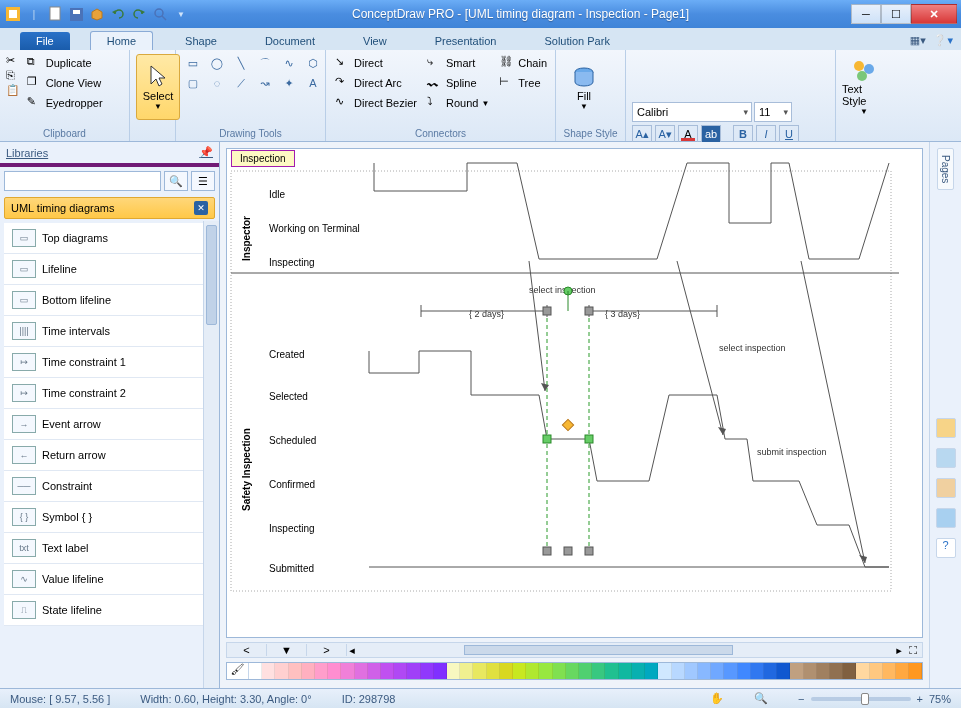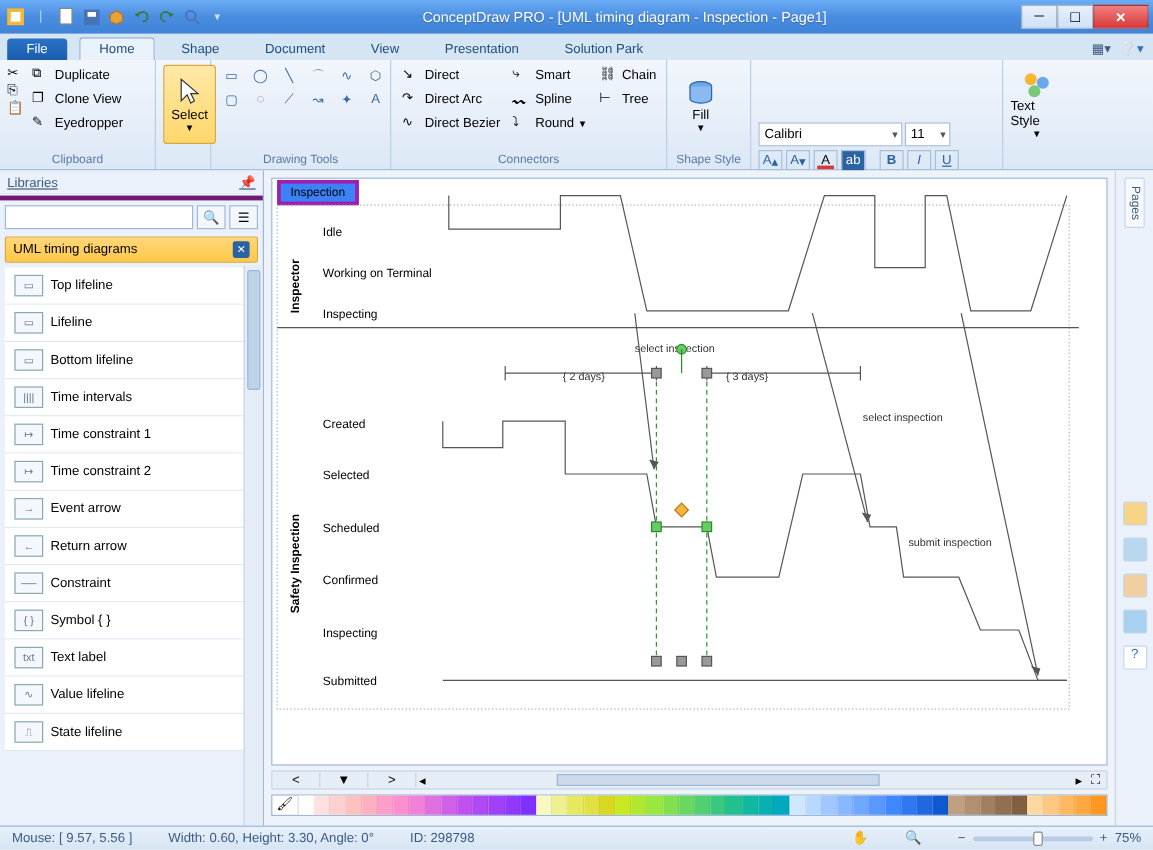--- a/index.html
+++ b/index.html
@@ -4,21 +4,21 @@
 <style>
 * { margin:0; padding:0; box-sizing:border-box; font-family:"Segoe UI",Tahoma,sans-serif; font-size:11px; }
 body { width:961px; height:708px; background:#d6e5f3; overflow:hidden; position:relative; }
 .titlebar { height:28px; background:linear-gradient(#6badf6,#4a8de0 50%,#3f84d8); display:flex; align-items:center; padding:0 4px; }
 .qat { display:flex; gap:3px; align-items:center; }
 .qat-btn { width:18px; height:18px; display:flex; align-items:center; justify-content:center; cursor:pointer; }
 .title-text { flex:1; text-align:center; color:#fff; text-shadow:0 1px 1px rgba(0,0,0,.3); font-size:12px; }
 .winbtns { display:flex; gap:0; }
 .winbtn { width:30px; height:20px; border:1px solid rgba(0,0,0,.2); display:flex; align-items:center; justify-content:center; background:linear-gradient(#e8f0fb,#cde1f8); }
 .winbtn.close { background:linear-gradient(#f08080,#d83838); width:46px; color:#fff; font-weight:bold; }
-.tabs { height:22px; display:flex; align-items:flex-end; padding-left:6px; gap:6px; background:transparent; }
+.tabs { height:22px; display:flex; align-items:flex-end; padding-left:20px; gap:16px; background:transparent; }
 .tab { padding:3px 16px; color:#1f4e79; cursor:pointer; border-radius:3px 3px 0 0; }
 .tab.file { background:linear-gradient(#2a72c8,#1a5cab); color:#fff; margin-right:4px; }
 .tab.active { background:#eaf2fb; border:1px solid #8aabd6; border-bottom:none; }
 .ribbon { height:92px; background:linear-gradient(#f2f6fc,#dce8f6); border-bottom:1px solid #9db8d9; display:flex; }
 .rgroup { border-right:1px solid #b9cee7; padding:4px 6px 2px; display:flex; flex-direction:column; justify-content:space-between; }
 .rgroup-title { text-align:center; color:#5a7aa3; font-size:10px; }
 .rbody { display:flex; gap:4px; }
 .vstack { display:flex; flex-direction:column; gap:2px; }
 .rbtn { display:flex; align-items:center; gap:3px; padding:1px 3px; cursor:pointer; white-space:nowrap; }
 .bigbtn { display:flex; flex-direction:column; align-items:center; justify-content:center; width:44px; height:66px; cursor:pointer; border-radius:3px; }
@@ -40,21 +40,21 @@
 .libcat { background:linear-gradient(#ffd77a,#ffc848); padding:3px 6px; border:1px solid #e0a830; border-radius:2px; margin:2px 4px; display:flex; justify-content:space-between; align-items:center; }
 .liblist { flex:1; overflow:hidden; position:relative; }
 .libitem { display:flex; align-items:center; gap:6px; padding:6px 8px; border-bottom:1px solid #e0e8f3; cursor:pointer; background:#fff; margin:0 4px; }
 .libitem:first-child { margin-top:2px;}
 .libicon { width:24px; height:18px; border:1px solid #8aa; background:#f4f8fe; display:flex; align-items:center; justify-content:center; font-size:9px; color:#678; }
 .libscroll { position:absolute; right:0; top:0; bottom:0; width:16px; background:#e5edf7; border-left:1px solid #c6d6ea; }
 .libscroll .thumb { position:absolute; left:2px; right:2px; top:4px; height:100px; background:#c0d2e8; border:1px solid #9db8d9; border-radius:2px; }
 .canvas-wrap { flex:1; background:#eef3fa; position:relative; }
 .canvas { position:absolute; left:6px; top:6px; right:38px; bottom:50px; background:#fff; border:1px solid #9db8d9; }
 .canvas-inner { position:absolute; left:2px; top:2px; right:2px; bottom:20px; }
-.tag { position:absolute; left:2px; top:-1px; border:3px solid #a21caf; padding:2px 8px; background:#3b82f6; font-size:10px; }
+.tag { position:absolute; left:2px; top:-1px; border:1px solid #a21caf; padding:2px 8px; background:#fef9c3; font-size:10px; }
 .vlabel { position:absolute; transform:rotate(-90deg); transform-origin:left top; font-size:10px; font-weight:bold; }
 .state { position:absolute; font-size:10px; }
 .stroke { stroke:#555; stroke-width:1; fill:none; }
 .dashed { stroke:#2a9a2a; stroke-width:1; stroke-dasharray:4 3; fill:none; }
 .dotted { stroke:#aaa; stroke-width:1; stroke-dasharray:1 2; fill:none; }
 .handle { fill:#66cc66; stroke:#2a8a2a; }
 .ghandle { fill:#999; stroke:#555; }
 .ann { position:absolute; font-size:9px; color:#333; }
 .hscroll { position:absolute; left:6px; right:38px; bottom:30px; height:16px; background:#e5edf7; border:1px solid #c6d6ea; display:flex; align-items:center; }
 .hscroll .seg { width:40px; text-align:center; border-right:1px solid #c6d6ea; }
@@ -320,21 +320,21 @@
       <button>☰</button>
     </div>
     <div class="libcat">
       <span>UML timing diagrams</span>
       <span style="background:#2a62a2;color:#fff;width:14px;height:14px;text-align:center;border-radius:2px;font-size:9px;line-height:14px">✕</span>
     </div>
     <div class="liblist">
       <div id="libitems">
           <div class="libitem">
             <span class="libicon">▭</span>
-            <span>Top lifeline</span>
+            <span>Top diagrams</span>
           </div>
           <div class="libitem">
             <span class="libicon">▭</span>
             <span>Lifeline</span>
           </div>
           <div class="libitem">
             <span class="libicon">▭</span>
             <span>Bottom lifeline</span>
           </div>
           <div class="libitem">

